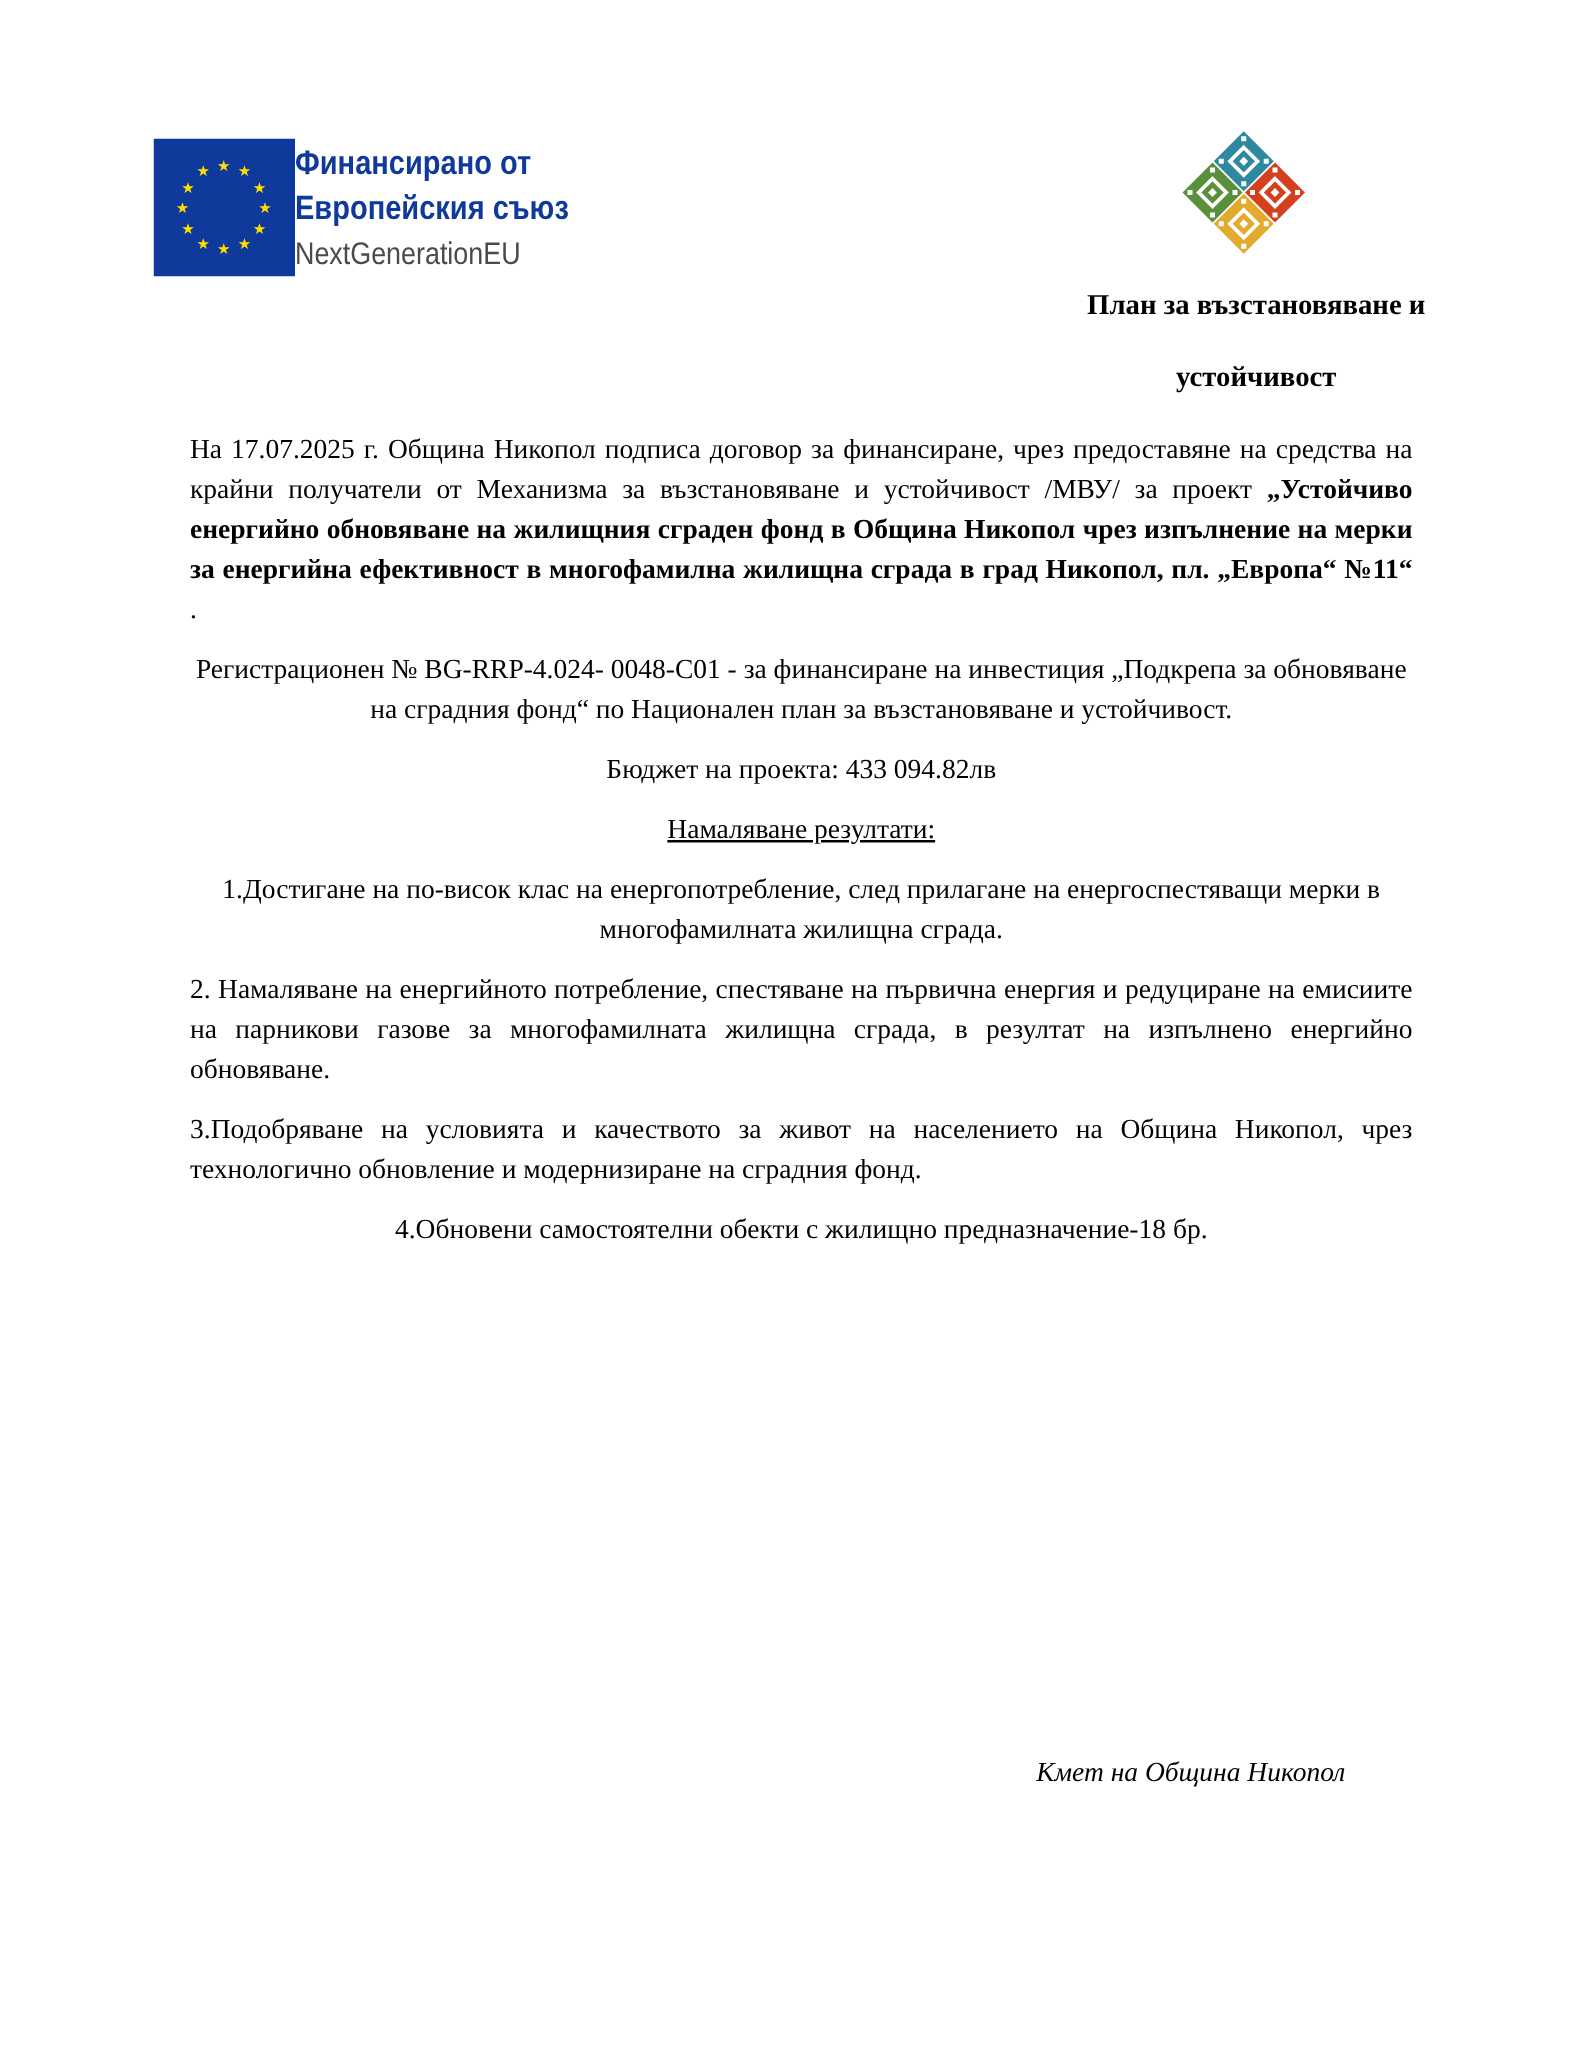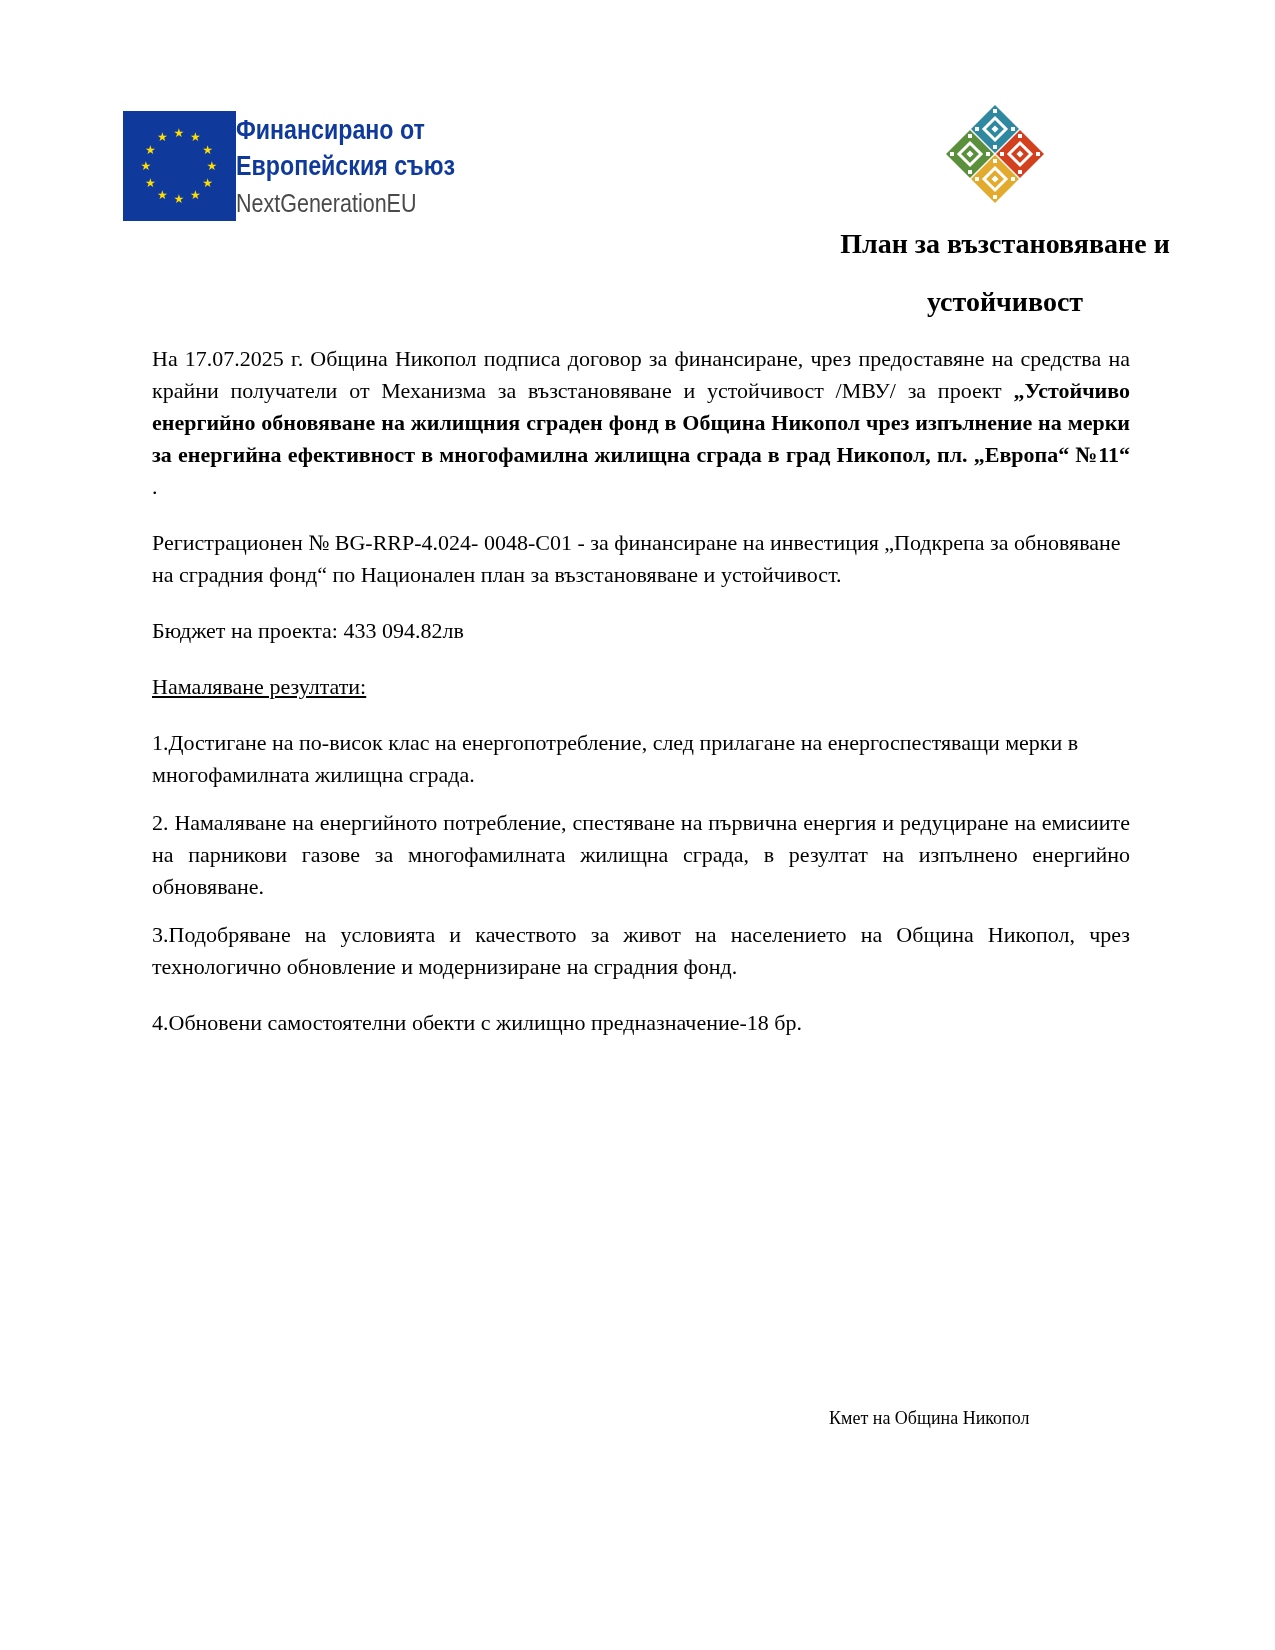--- a/index.html
+++ b/index.html
@@ -11,30 +11,30 @@
   .eu-flag .star { position: absolute; color: #ffdd00; font-size: 12px; line-height: 12px;
                    font-family: "DejaVu Sans", sans-serif; transform: translate(-50%, -50%); }
   .eu-text { margin-left: 0; font-family: "Liberation Sans", "DejaVu Sans", sans-serif; }
   .eu-text .l1, .eu-text .l2 { color: #0f3a9c; font-weight: bold; font-size: 27px; line-height: 36px;
                                transform: scaleX(0.86); transform-origin: left; white-space: nowrap; }
   .eu-text .l3 { color: #4a4a4a; font-size: 25px; line-height: 34px; margin-top: 2px;
                  transform: scaleX(0.86); transform-origin: left; white-space: nowrap; }
 
   .nrp-logo { position: absolute; left: 935px; top: 104px; width: 120px; height: 100px; }
   .nrp-title { position: absolute; left: 830px; top: 215px; width: 350px; text-align: center;
-               font-weight: bold; font-size: 28px; line-height: 58px; }
+               font-weight: bold; font-size: 23px; line-height: 58px; }
 
   .content { position: absolute; left: 152px; top: 343px; width: 978px;
              font-size: 22px; line-height: 32px; }
   .content p { margin: 0 0 16px 0; text-align: justify; }
-  .content p.left { text-align: left; margin-top: 24px; }
+  .content p.left { text-align: center; }
   .content .u { text-decoration: underline; }
   .content b { font-weight: bold; }
 
-  .signature { position: absolute; left: 829px; top: 1403px; font-size: 18px; line-height: 30px; }
+  .signature { position: absolute; left: 829px; top: 1403px; font-size: 22px; line-height: 30px; font-style: italic; }
 </style>
 </head>
 <body>
 
 <div class="eu-logo">
   <div class="eu-flag" id="eu-flag">
       <span class="star" style="left: 56px; top: 22px;">★</span>
       <span class="star" style="left: 72.5px; top: 26.4212px;">★</span>
       <span class="star" style="left: 84.5788px; top: 38.5px;">★</span>
       <span class="star" style="left: 89px; top: 55px;">★</span>

